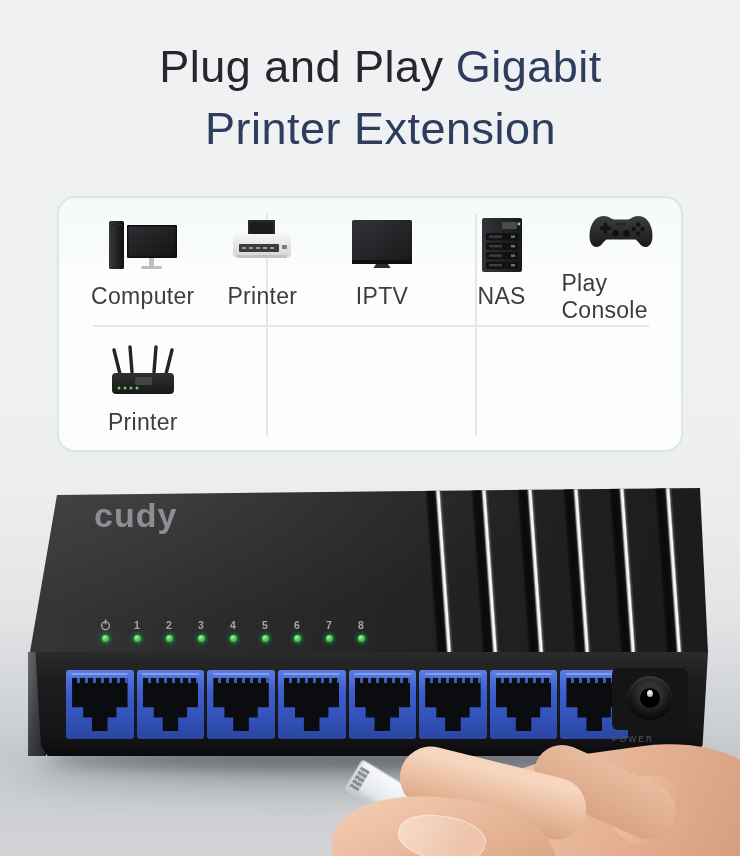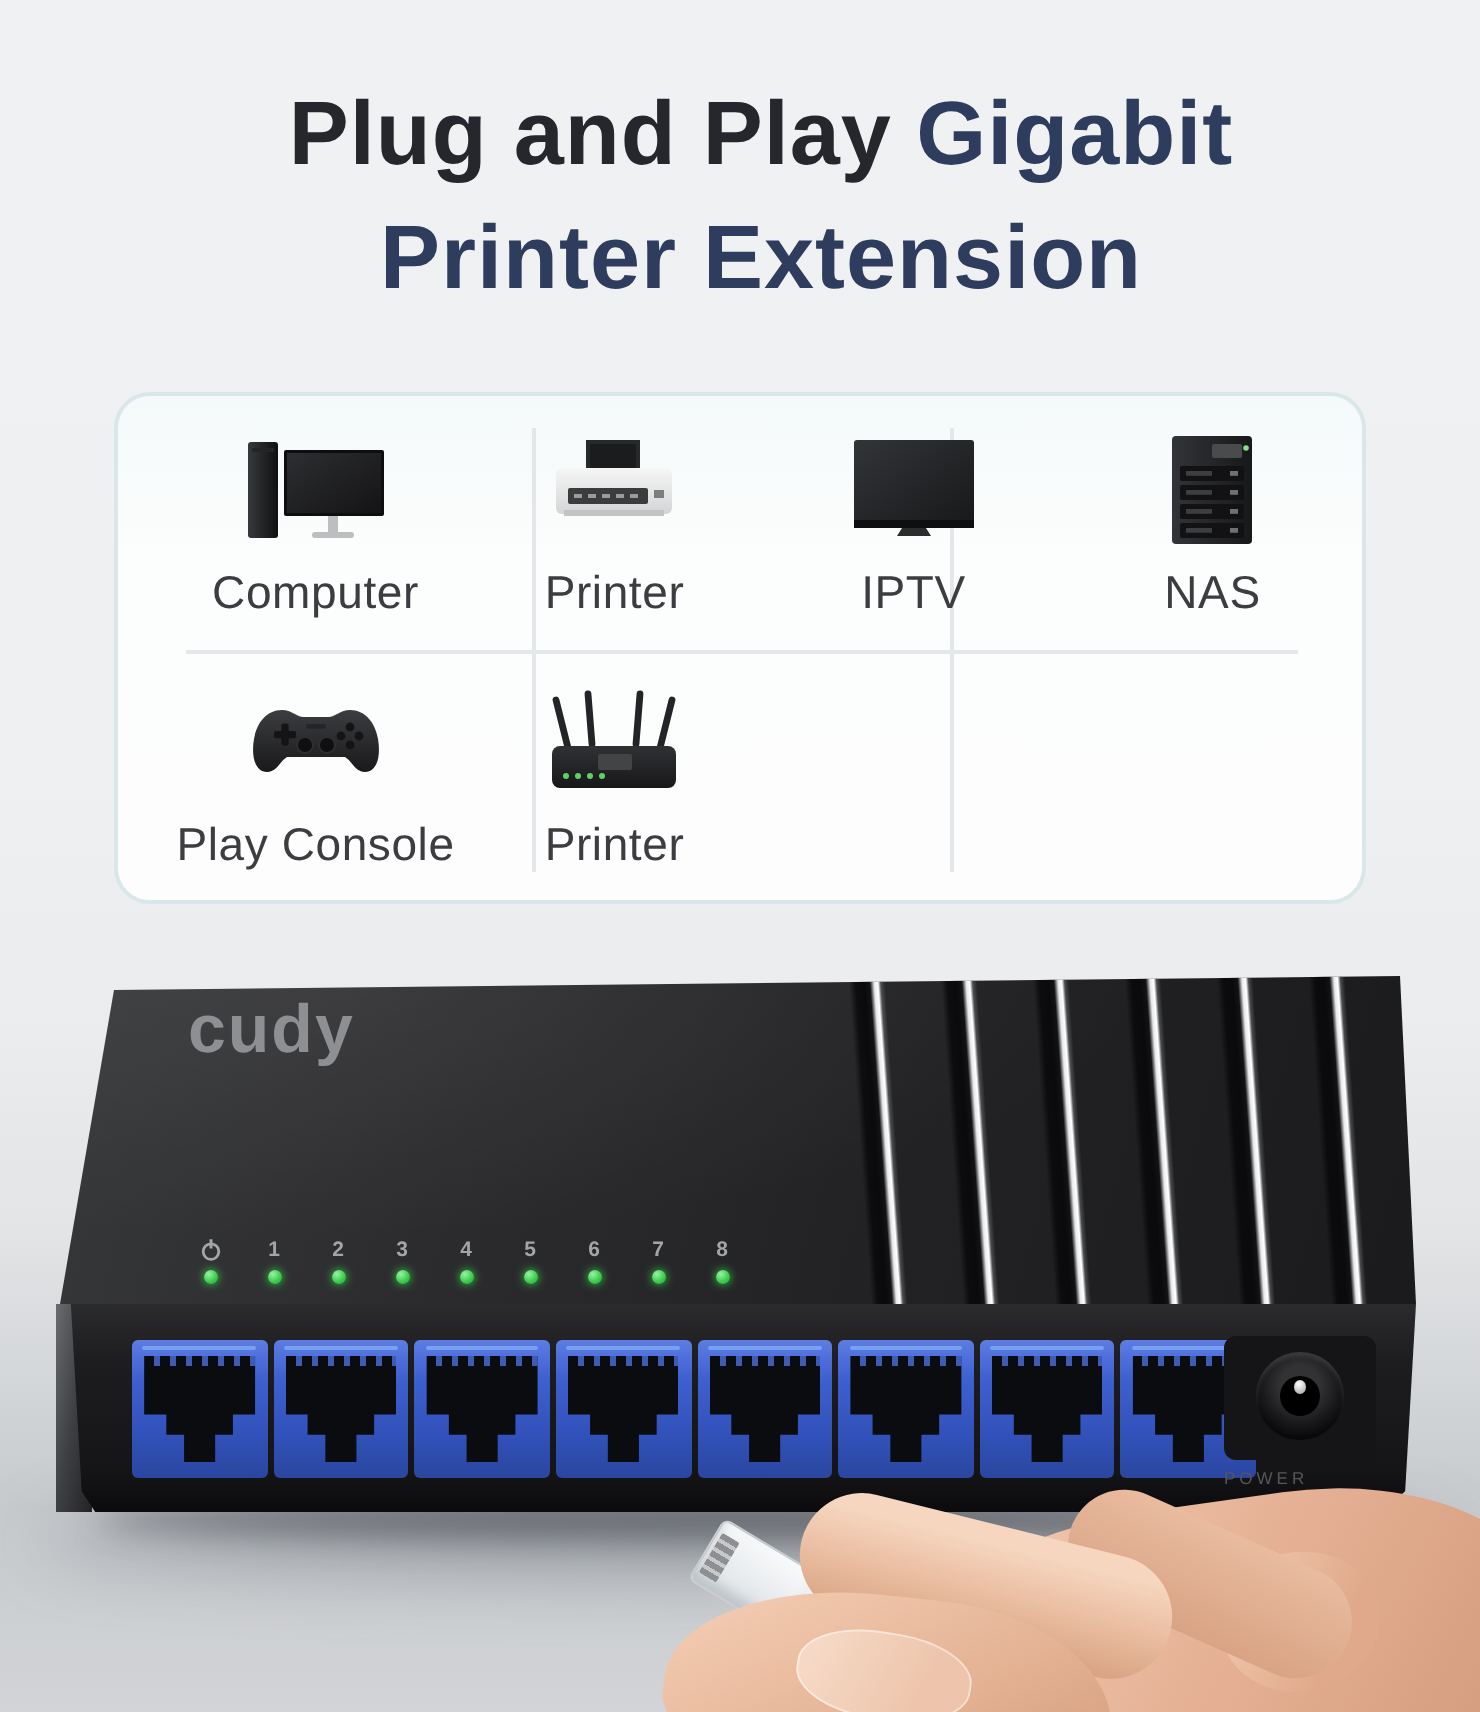--- a/index.html
+++ b/index.html
@@ -3,31 +3,31 @@
 <meta charset="utf-8">
 <style>
   * { margin:0; padding:0; box-sizing:border-box; }
   html,body { width:740px; height:856px; }
   body { font-family:"Liberation Sans", sans-serif; overflow:hidden; }
   #canvas { position:relative; width:740px; height:856px; overflow:hidden;
     background:linear-gradient(180deg,#f0f1f2 0%,#eef0f1 45%,#eaeced 60%,#e2e4e6 72%,#c7cacd 88%,#d2d4d7 100%); }
 
   
   .title { position:absolute; top:36px; left:0; width:740px; text-align:center;
-    font-size:45px; font-weight:700; line-height:62px; letter-spacing:.5px; z-index:3;padding-left:21px; }
+    font-size:45px; font-weight:400; line-height:62px; letter-spacing:.5px; z-index:3;padding-left:21px; }
   .title .t-dark { color:#26272c; }
   .title .t-accent { color:#2e3d5e; }
   .title .t-gap { margin-left:.27em; }
   .title .line2 { display:block; }
 
   
   .card { position:absolute; left:57px; top:196px; width:626px; height:256px;
     background:linear-gradient(180deg,#f4f9f9 0%,#fcfdfd 30%,#fdfdfe 100%);
     border:2px solid #d9e7e9; border-radius:18px; z-index:3;
-    display:grid; grid-template-columns:1fr 1fr 1fr 1fr; grid-template-rows:1fr 1fr;padding-left:24px; }
+    display:grid; grid-template-columns:1fr 1fr 1fr 1fr 1fr; grid-template-rows:1fr 1fr;padding-left:24px; }
   .vdiv { position:absolute; top:16px; width:2px; height:222px; background:#e3e7ea; }
   .vdiv.v1 { left:207px; } .vdiv.v2 { left:416px; }
   .hdiv { position:absolute; top:127px; left:34px; width:556px; height:2px; background:#e5e8eb; }
   .cell { display:flex; flex-direction:column; align-items:center; justify-content:center; gap:9px; z-index:1; }
   .cell .iconbox { height:62px; display:flex; align-items:flex-end; justify-content:center; }
   .cell .dev-label { font-size:23px; color:#3c3d40; letter-spacing:.3px; }
 
   
   .device { position:absolute; left:28px; top:480px; width:682px; height:300px; z-index:5; }
   .top-face { position:absolute; left:0; top:0; width:682px; height:180px;

